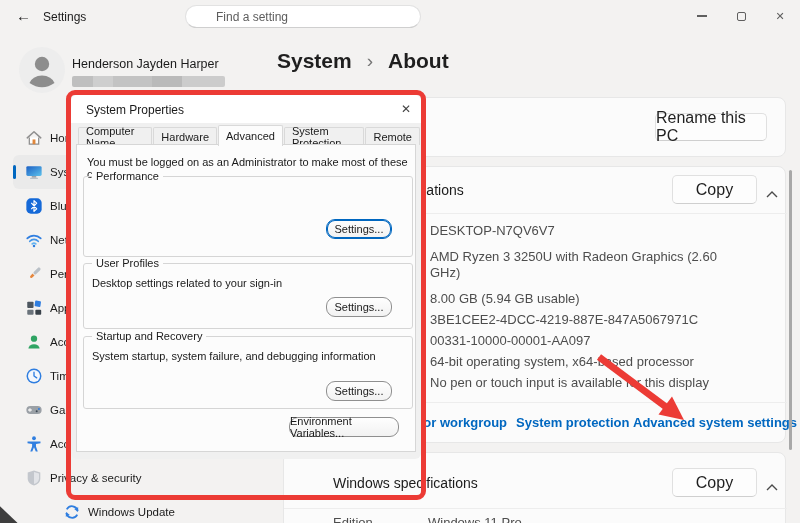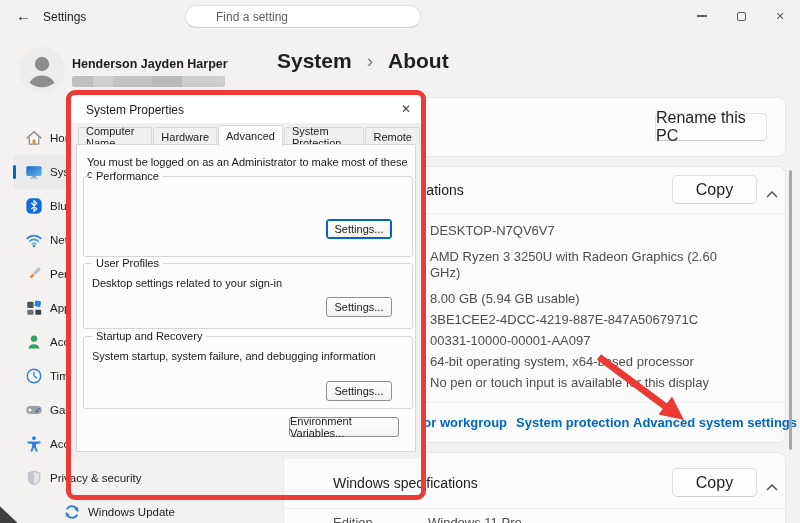--- a/index.html
+++ b/index.html
@@ -13,21 +13,21 @@
   .search { left:185px; top:5px; width:236px; height:23px; background:#fff; border:1px solid #e2e2e2; border-bottom-color:#cfcfcf; border-radius:12px; font-size:12px; color:#ef4444; padding:0 8px 0 30px; outline:none; font-family:"Liberation Sans",sans-serif; }
   .search::placeholder { color:#5d5d5d; }
   .search-ico { left:196px; top:10px; }
   .win-btn { top:6px; width:28px; height:20px; display:flex; align-items:center; justify-content:center; }
   .wb-min { left:688px; } .wb-max { left:727px; } .wb-close { left:766px; font-size:11px; color:#5f5f5f; }
   .min-glyph { width:10px; height:1.5px; background:#5f5f5f; }
   .max-glyph { width:9px; height:9px; border:1.3px solid #5f5f5f; border-radius:2px; }
 
   
   .avatar { left:19px; top:47px; }
-  .user-name { left:72px; top:57px; font-size:12.5px; font-weight:bold; }
+  .user-name { left:72px; top:57px; font-size:12.5px; font-weight:normal; }
   .user-redact { left:72px; top:76px; width:153px; height:11px; border-radius:2px;
     background:linear-gradient(90deg,#bfbfbf 0 14%,#cecece 14% 27%,#c3c3c3 27% 52%,#bababa 52% 72%,#cccccc 72% 100%); }
 
   
   .crumbs { left:277px; top:49px; font-size:21px; font-weight:600; color:#1f1f1f; display:flex; align-items:center; }
   .crumb-sep { color:#757575; font-size:19px; margin:0 15px; font-weight:400; }
 
   
   .sidebar { left:13px; top:121px; width:155px; }
   .side-item { height:34px; display:flex; align-items:center; padding-left:12px; border-radius:6px; position:relative; cursor:pointer; }
@@ -70,21 +70,21 @@
   .dlg-close { position:absolute; left:330px; top:7px; font-size:12px; color:#444; cursor:pointer; }
   .tabs { position:absolute; left:7px; top:29px; height:21px; display:flex; align-items:flex-end; }
   .tab { background:#f0f0f0; border:1px solid #d9d9d9; border-bottom:none; height:18px; padding:0 7px; display:flex; align-items:center; font-size:11px; cursor:pointer; margin-right:1px; border-radius:2px 2px 0 0; }
   .tab.active { background:#fcfcfc; height:21px; position:relative; z-index:2; margin-bottom:-1px; border-radius:2px 2px 0 0; }
   .tab-page { position:absolute; left:5px; top:49px; width:340px; height:308px; background:#fcfcfc; border:1px solid #d6d6d6; }
   .admin-note { position:absolute; left:10px; top:11px; font-size:11px; color:#1a1a1a; }
   .gbox { position:absolute; left:6px; width:330px; border:1px solid #d5d5d5; border-radius:3px; }
   .gb1 { top:31px; height:81px; } .gb2 { top:118px; height:66px; } .gb3 { top:191px; height:73px; }
   .gbox legend, .gb-legend { position:absolute; left:8px; top:-7px; background:#fcfcfc; padding:0 4px; font-size:11px; color:#1a1a1a; }
   .gb-desc { position:absolute; left:8px; top:13px; font-size:11px; color:#1a1a1a; }
-  .btn32 { background:linear-gradient(#fefefe,#f2f2f2); border:1px solid #8f8f8f; border-radius:3px; font-size:11px; color:#1a1a1a; display:flex; align-items:center; justify-content:center; cursor:pointer; font-family:"Liberation Sans",sans-serif; }
+  .btn32 { background:linear-gradient(#fefefe,#f2f2f2); border:1px solid #8f8f8f; border-radius:9px; font-size:11px; color:#1a1a1a; display:flex; align-items:center; justify-content:center; cursor:pointer; font-family:"Liberation Sans",sans-serif; }
   .gb-btn { position:absolute; right:20px; width:66px; height:20px; }
   .gb1 .gb-btn { top:42px; } .gb2 .gb-btn { top:33px; } .gb3 .gb-btn { top:44px; }
   .btn-default { border-color:#0067c0; box-shadow:inset 0 0 0 1px #0067c0; }
   .env-btn { position:absolute; left:212px; top:272px; width:110px; height:20px; }
   .dlg-ok { position:absolute; left:146px; top:372px; width:64px; height:21px;margin-top:44px; }
   .dlg-cancel { position:absolute; left:219px; top:372px; width:52px; height:21px; }
   .dlg-apply { position:absolute; left:281px; top:372px; width:57px; height:21px; color:#a3a3a3; border-color:#c0c0c0; background:#f4f4f4; }
 </style>
 </head>
 <body>

